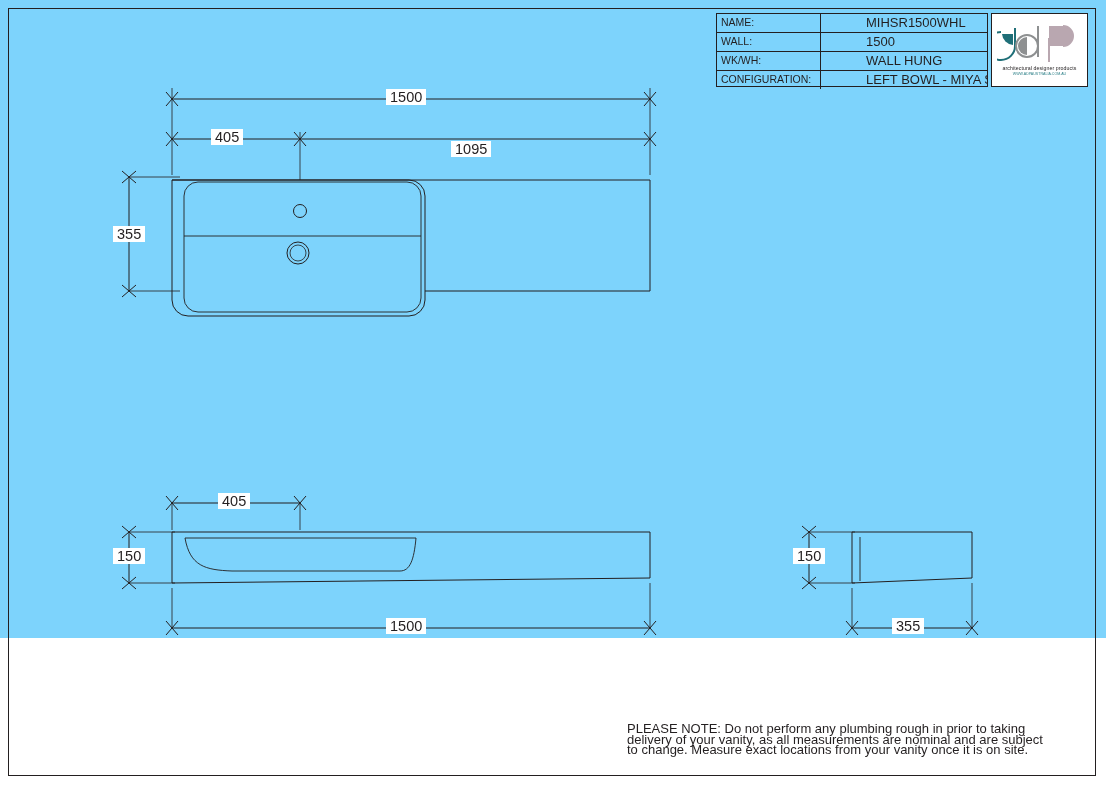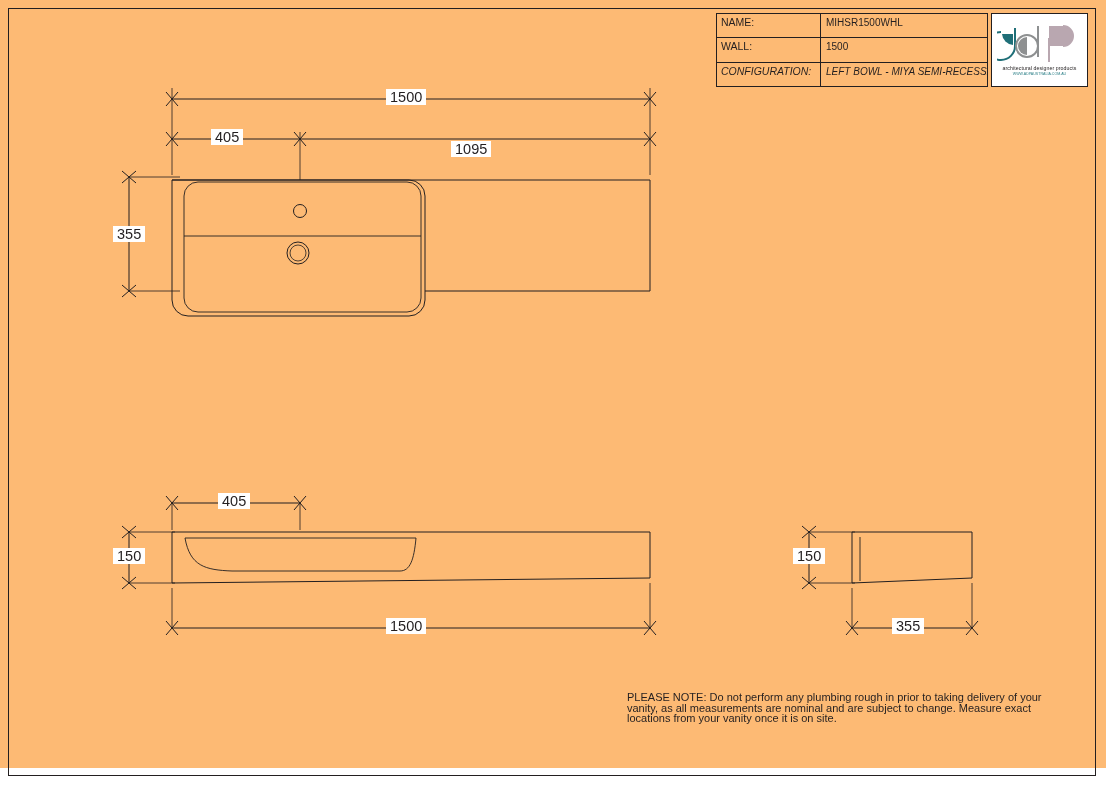--- a/index.html
+++ b/index.html
@@ -11,22 +11,22 @@
     width: 1106px;
     height: 785px;
     font-family: "Liberation Sans", sans-serif;
     color: #231f20;
     overflow: hidden;
   }
   .sheet {
     position: absolute;
     left: 0; top: 0;
     width: 1106px;
-    height: 768px;
-    background: #fdba74;
+    height: 638px;
+    background: #7dd3fc;
   }
   .border {
     position: absolute;
     left: 8px; top: 8px;
     width: 1088px;
     height: 768px;
     border: 1px solid #231f20;
     box-sizing: border-box;
   }
 
@@ -40,38 +40,39 @@
     box-sizing: border-box;
     display: flex;
     flex-direction: column;
   }
   .tb-row {
     display: flex;
     flex: 1 1 0;
     border-bottom: 1px solid #231f20;
     box-sizing: border-box;
   }
-  .tb-row:last-child { border-bottom: none; font-style: italic; }
+  .tb-row:last-child { border-bottom: none; }
   .tb-label {
     width: 104px;
     border-right: 1px solid #231f20;
     box-sizing: border-box;
     font-size: 10.5px;
     line-height: 17px;
     padding-left: 4px;
     white-space: nowrap;
     overflow: hidden;
   }
   .tb-value {
     flex: 1;
-    font-size: 10px;
+    font-size: 13px;
     line-height: 18px;
     padding-left: 5px;
     white-space: nowrap;
     overflow: hidden;
+    margin-left: 40px;
   }
 
   
   .logoblock {
     position: absolute;
     left: 991px; top: 13px;
     width: 97px;
     height: 74px;
     border: 1px solid #231f20;
     box-sizing: border-box;
@@ -116,42 +117,46 @@
     position: absolute;
     left: 0; top: 0;
     width: 1106px;
     height: 785px;
     pointer-events: none;
   }
 
   .note {
     position: absolute;
     left: 627px;
-    top: 692px;
+    top: 724px;
     width: 420px;
-    font-size: 11px;
+    font-size: 13px;
     line-height: 10.5px;
     color: #231f20;
   }
 </style>
 </head>
 <body>
 
 <div class="sheet">
 
   <div class="border"></div>
 
   <div class="titleblock">
     <div class="tb-row">
       <div class="tb-label">NAME:</div>
       <div class="tb-value">MIHSR1500WHL</div>
     </div>
     <div class="tb-row">
       <div class="tb-label">WALL:</div>
       <div class="tb-value">1500</div>
+    </div>
+    <div class="tb-row">
+      <div class="tb-label">WK/WH:</div>
+      <div class="tb-value">WALL HUNG</div>
     </div>
     <div class="tb-row">
       <div class="tb-label">CONFIGURATION:</div>
       <div class="tb-value">LEFT BOWL - MIYA SEMI-RECESSED 750</div>
     </div>
   </div>
 
   <div class="logoblock">
     <div class="logo-marks">
       <svg width="86" height="40" viewBox="0 0 86 40">

